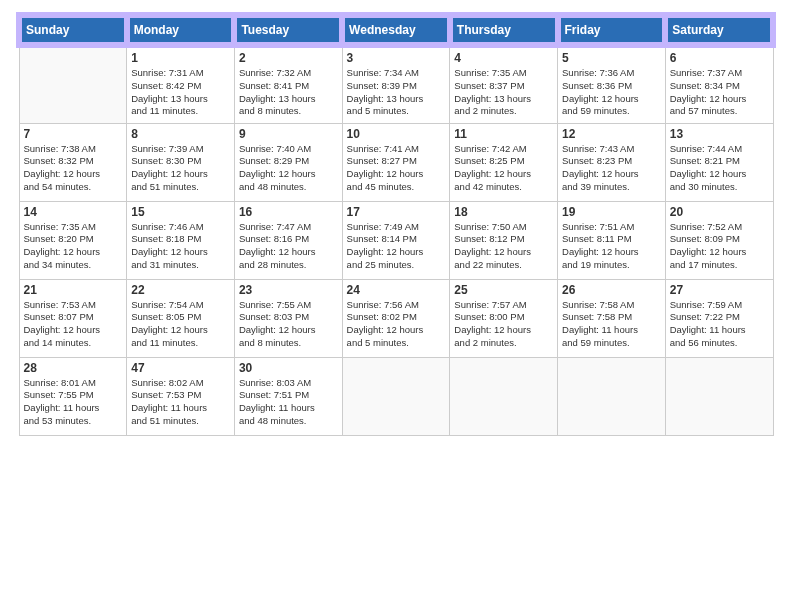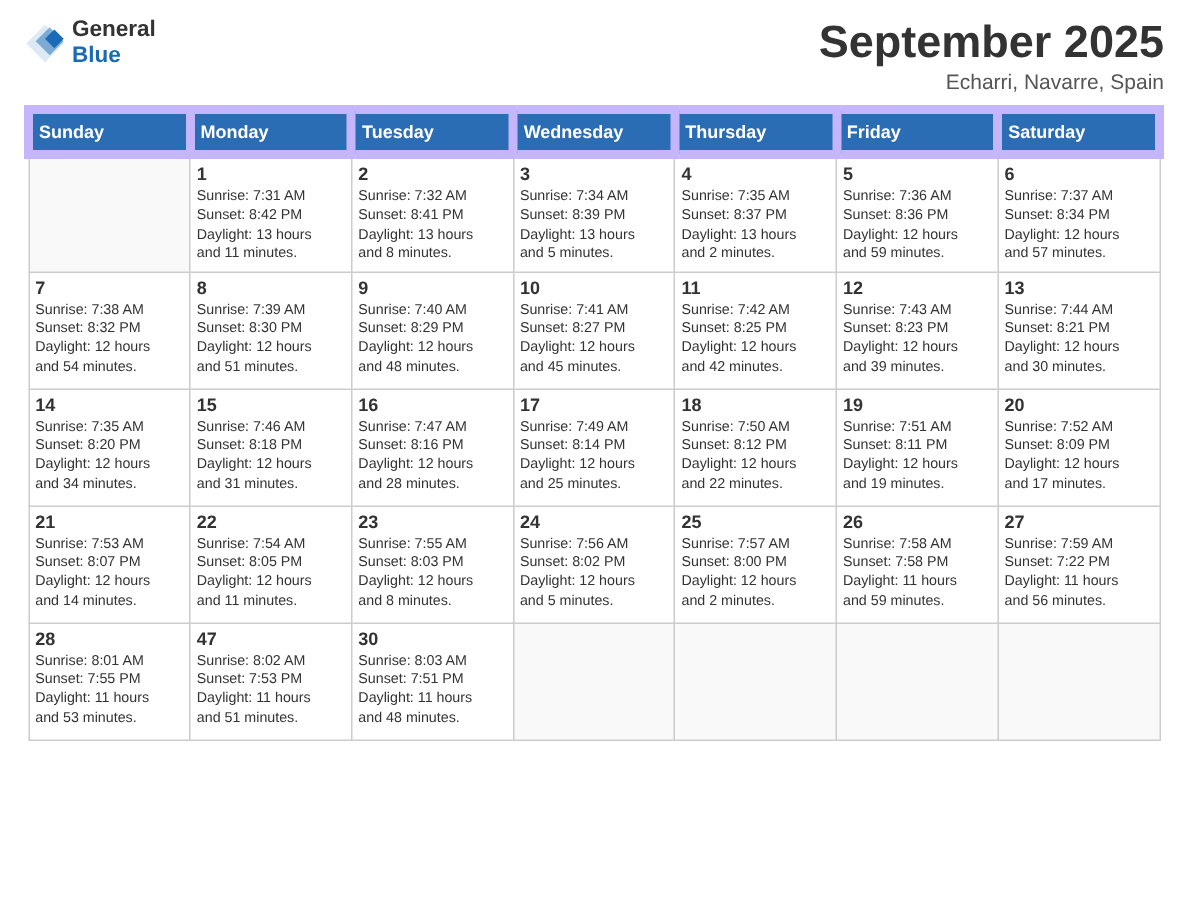--- a/index.html
+++ b/index.html
@@ -90,37 +90,20 @@
     }
     .cell-line {
       display: block;
       line-height: 1.35;
     }
   </style>
 </head>
 <body>
 
 <div class="container">
-  <div class="header-row">
-    <div class="logo">
-      <svg class="logo-icon" viewBox="0 0 36 36">
-        <polygon points="18,2 34,18 18,34 2,18" fill="#1a6bb5" opacity="0.15"></polygon>
-        <polygon points="22,4 34,16 22,28 10,16" fill="#1a6bb5" opacity="0.5"></polygon>
-        <polygon points="26,6 34,14 26,22 18,14" fill="#1a6bb5"></polygon>
-      </svg>
-      <div class="logo-text">
-        <span class="logo-general">General</span>
-        <span class="logo-blue">Blue</span>
-      </div>
-    </div>
-    <div class="title-block">
-      <div class="cal-title">September 2025</div>
-      <div class="cal-subtitle">Echarri, Navarre, Spain</div>
-    </div>
-  </div>
 
   <table>
     <thead>
       <tr>
         <th>Sunday</th>
         <th>Monday</th>
         <th>Tuesday</th>
         <th>Wednesday</th>
         <th>Thursday</th>
         <th>Friday</th>

